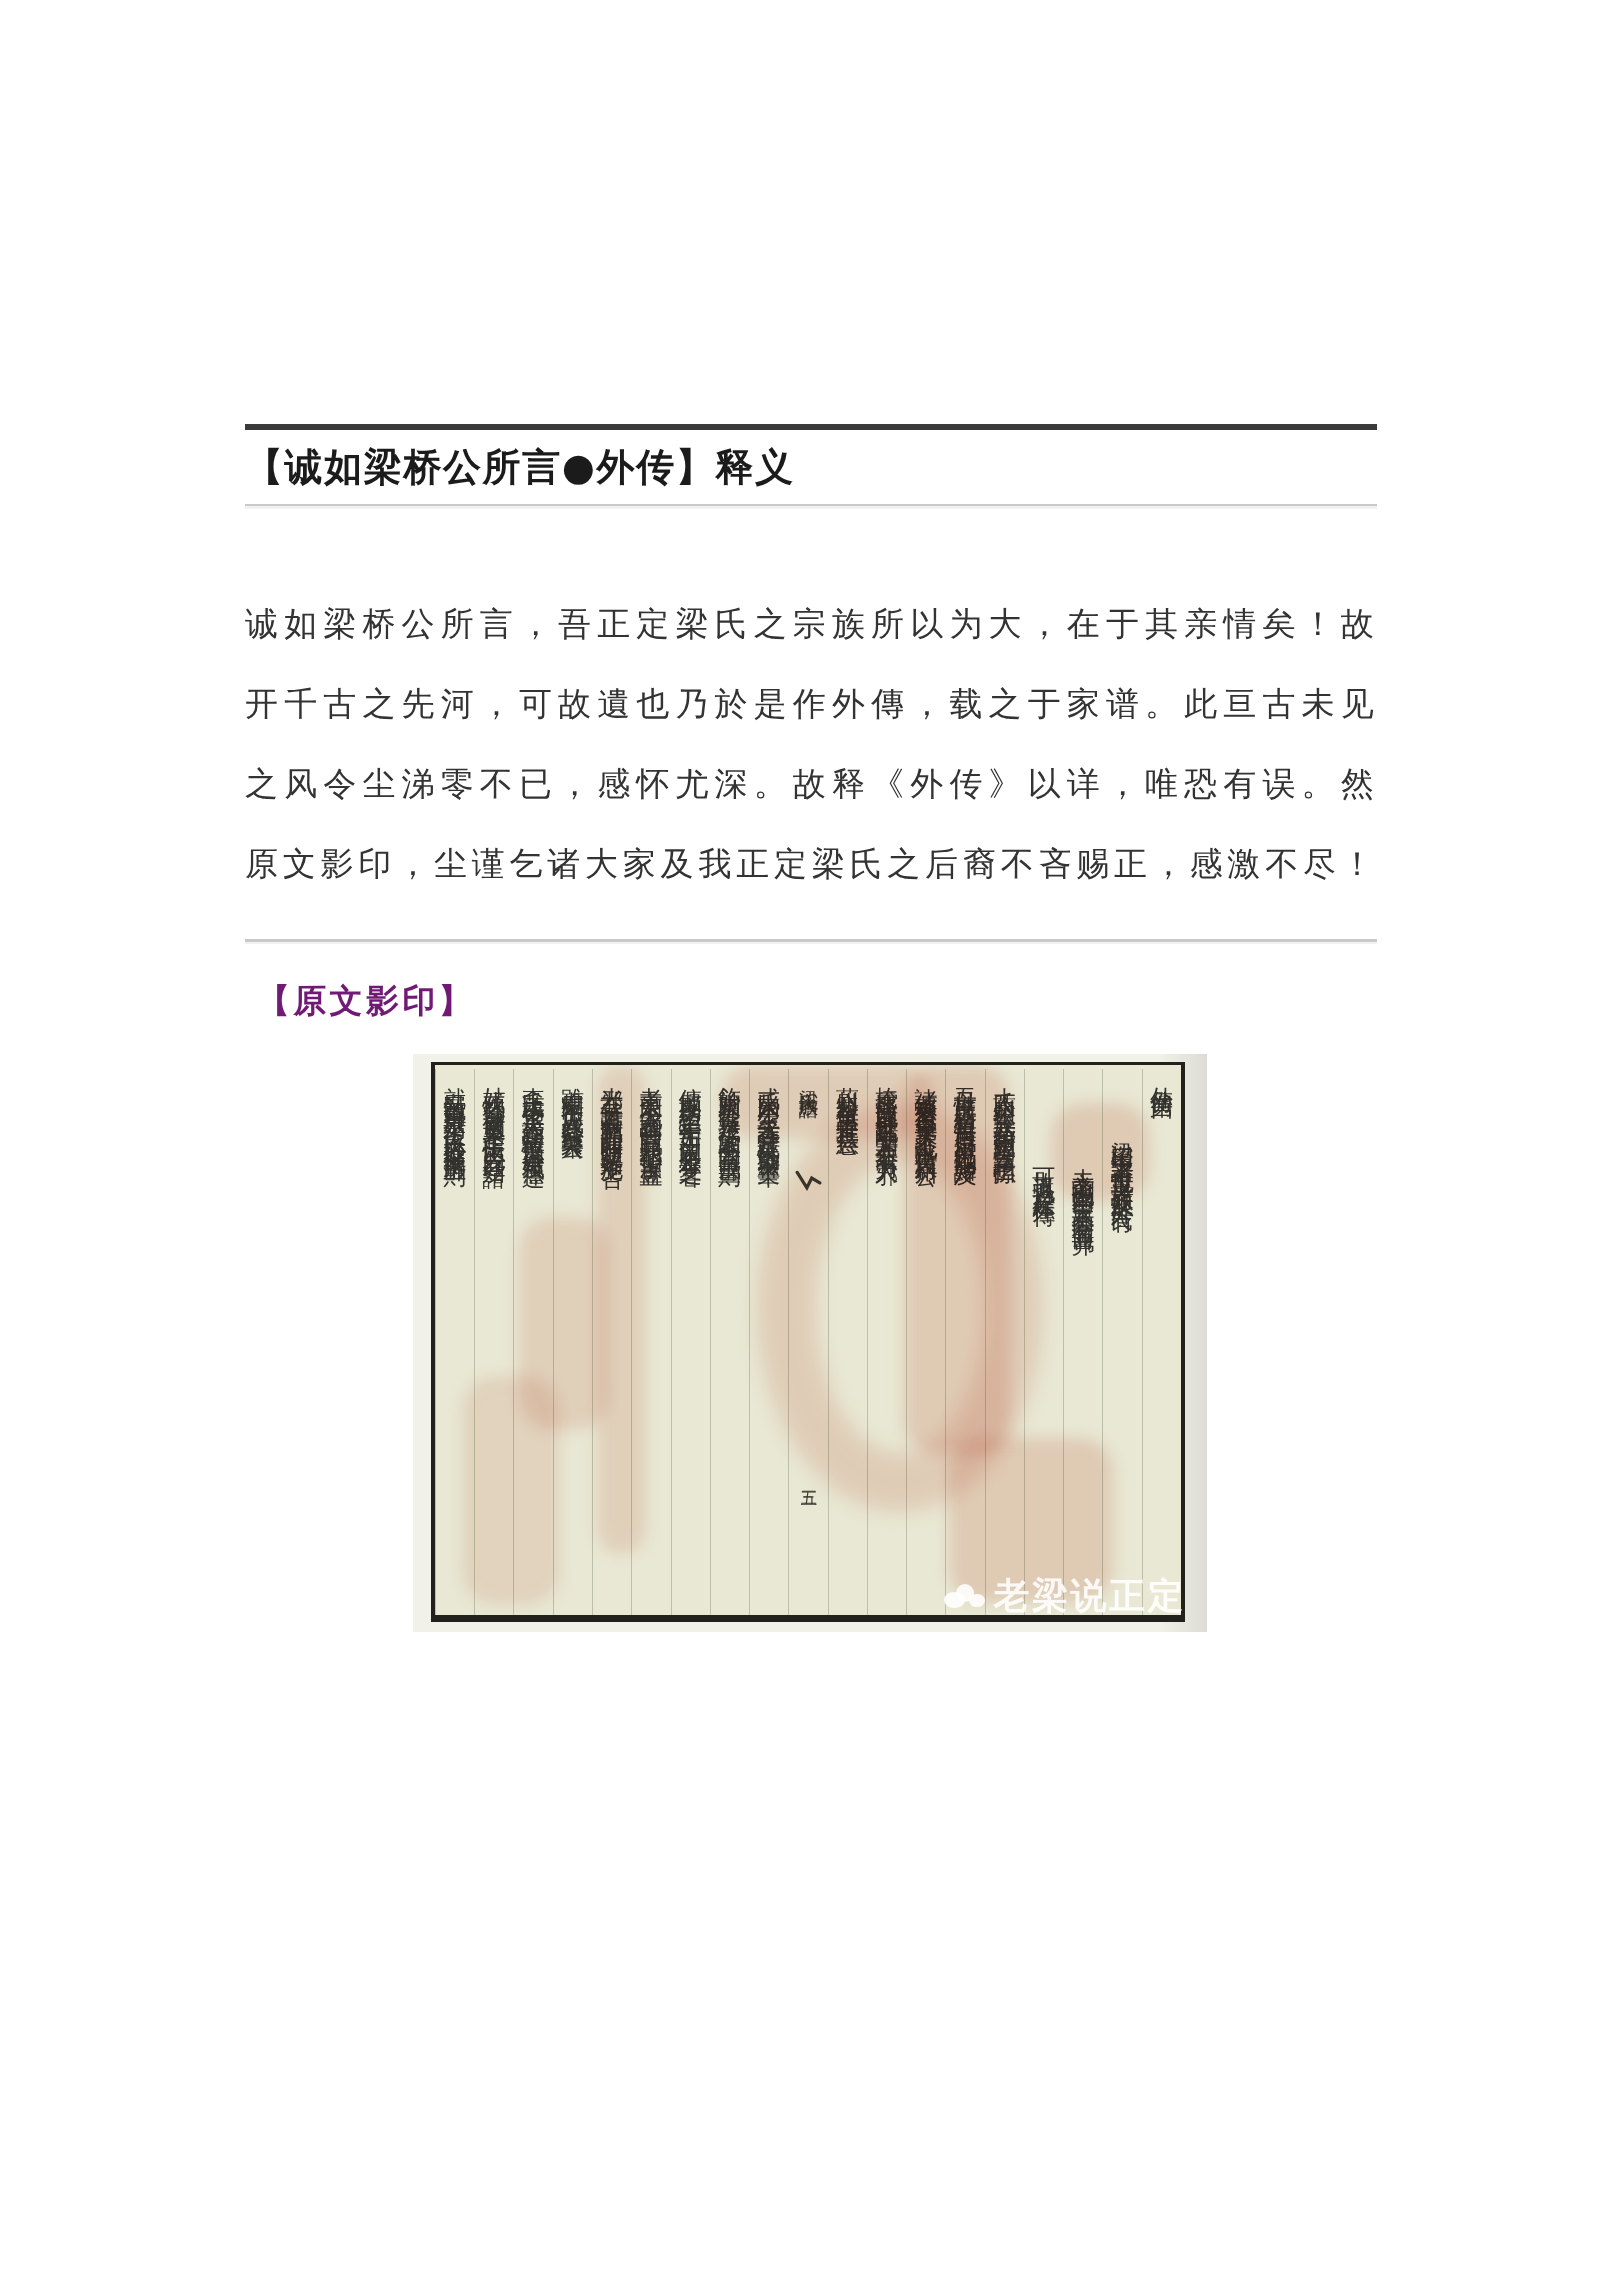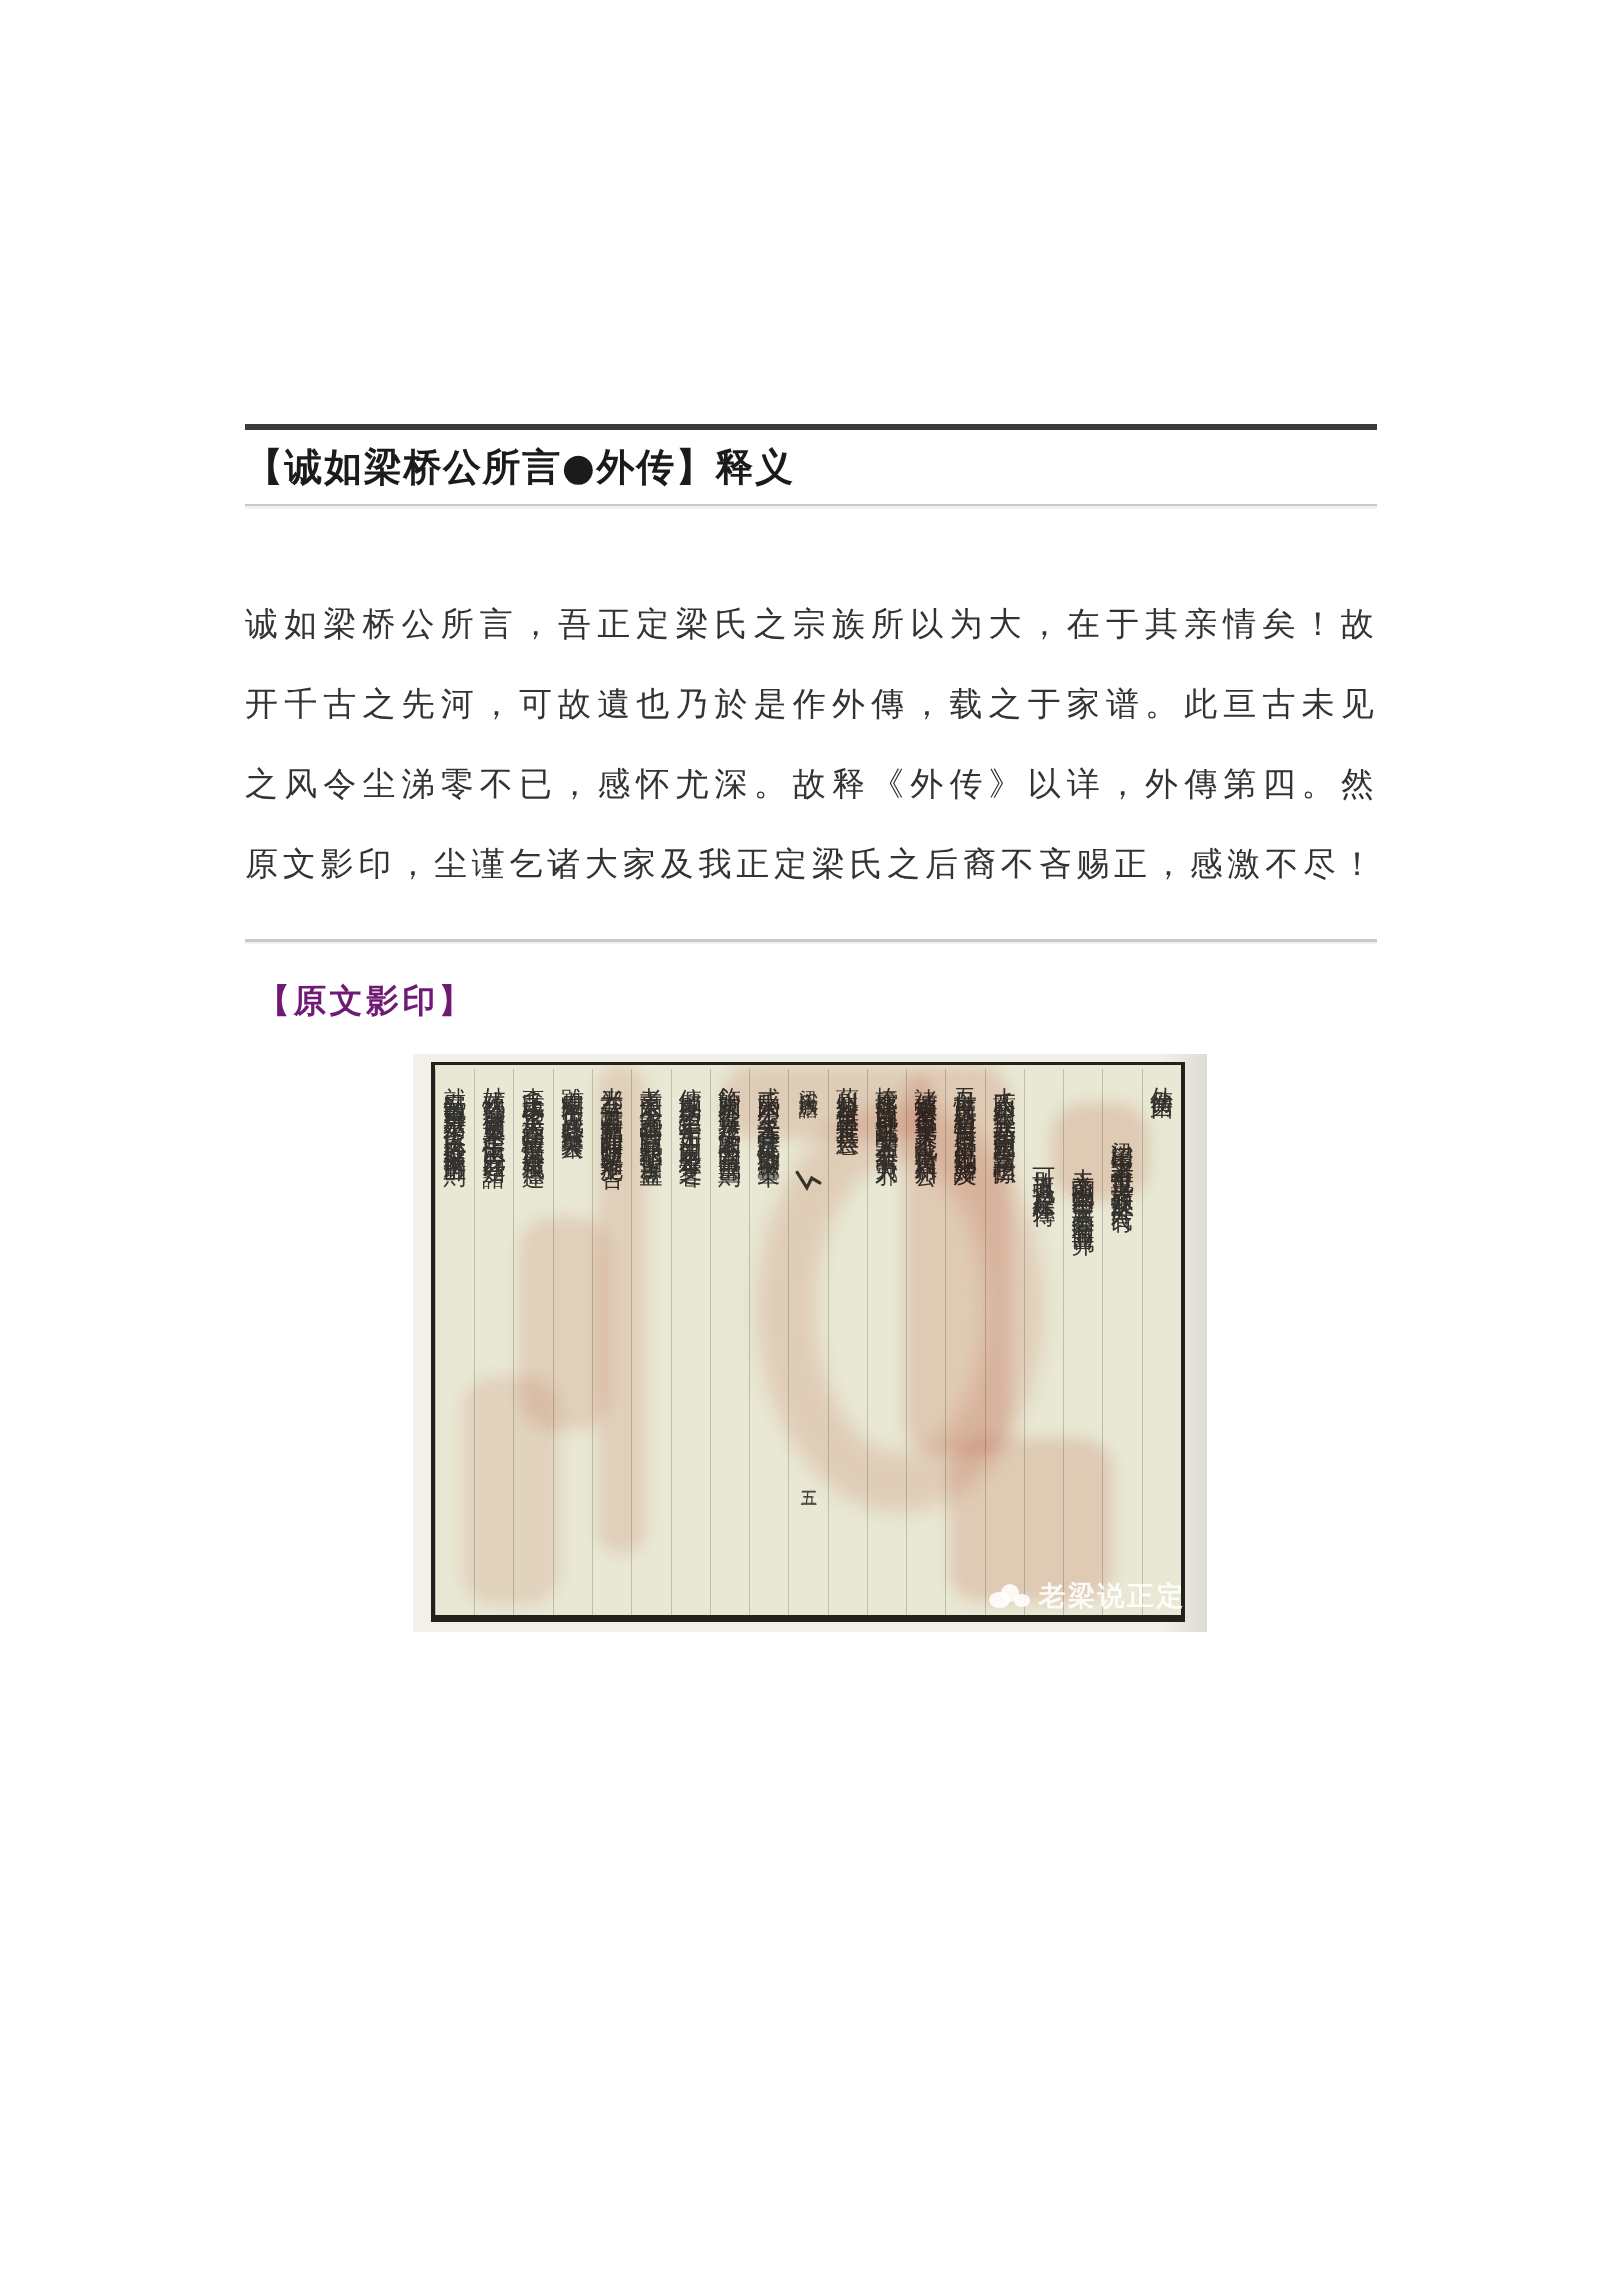--- a/index.html
+++ b/index.html
@@ -87,37 +87,37 @@
   .watermark{
     position:absolute;right:21px;top:524px;height:36px;
     display:flex;align-items:center;gap:6.5px;z-index:5;
   }
   .wm-logo{position:relative;width:43px;height:28px;}
   .wm-logo i{position:absolute;background:rgba(255,255,255,.88);border-radius:50%;display:block;}
   .wm-logo .c1{left:0;top:9.8px;width:21px;height:16.4px;}
   .wm-logo .c2{left:11.5px;top:1.6px;width:18px;height:18px;}
   .wm-logo .c3{left:24.5px;top:11.5px;width:16.4px;height:13px;}
   .wm-text{
-    font-size:27px;font-weight:bold;color:rgba(255,255,255,.88);
+    font-size:36px;font-weight:bold;color:rgba(255,255,255,.88);
     letter-spacing:2.5px;white-space:nowrap;
   }
 </style>
 </head>
 <body>
 
 <div class="abs rule-dark"></div>
 
 <div class="abs heading">【诚如梁桥公所言●外传】释义</div>
 
 <div class="abs hr-light hr-1"></div>
 
 <div class="abs paragraph">
   <div class="para-line">诚如梁桥公所言，吾正定梁氏之宗族所以为大，在于其亲情矣！故</div>
   <div class="para-line">开千古之先河，可故遺也乃於是作外傳，载之于家谱。此亘古未见</div>
-  <div class="para-line">之风令尘涕零不已，感怀尤深。故释《外传》以详，外傳第四。然</div>
+  <div class="para-line">之风令尘涕零不已，感怀尤深。故释《外传》以详，唯恐有误。然</div>
   <div class="para-line">原文影印，尘谨乞诸大家及我正定梁氏之后裔不吝赐正，感激不尽！</div>
 </div>
 
 <div class="abs hr-light hr-2"></div>
 
 <div class="abs section-label">【原文影印】</div>
 
 <div class="abs scan-photo">
   <div class="scan-frame">
     <div class="scan-columns">

